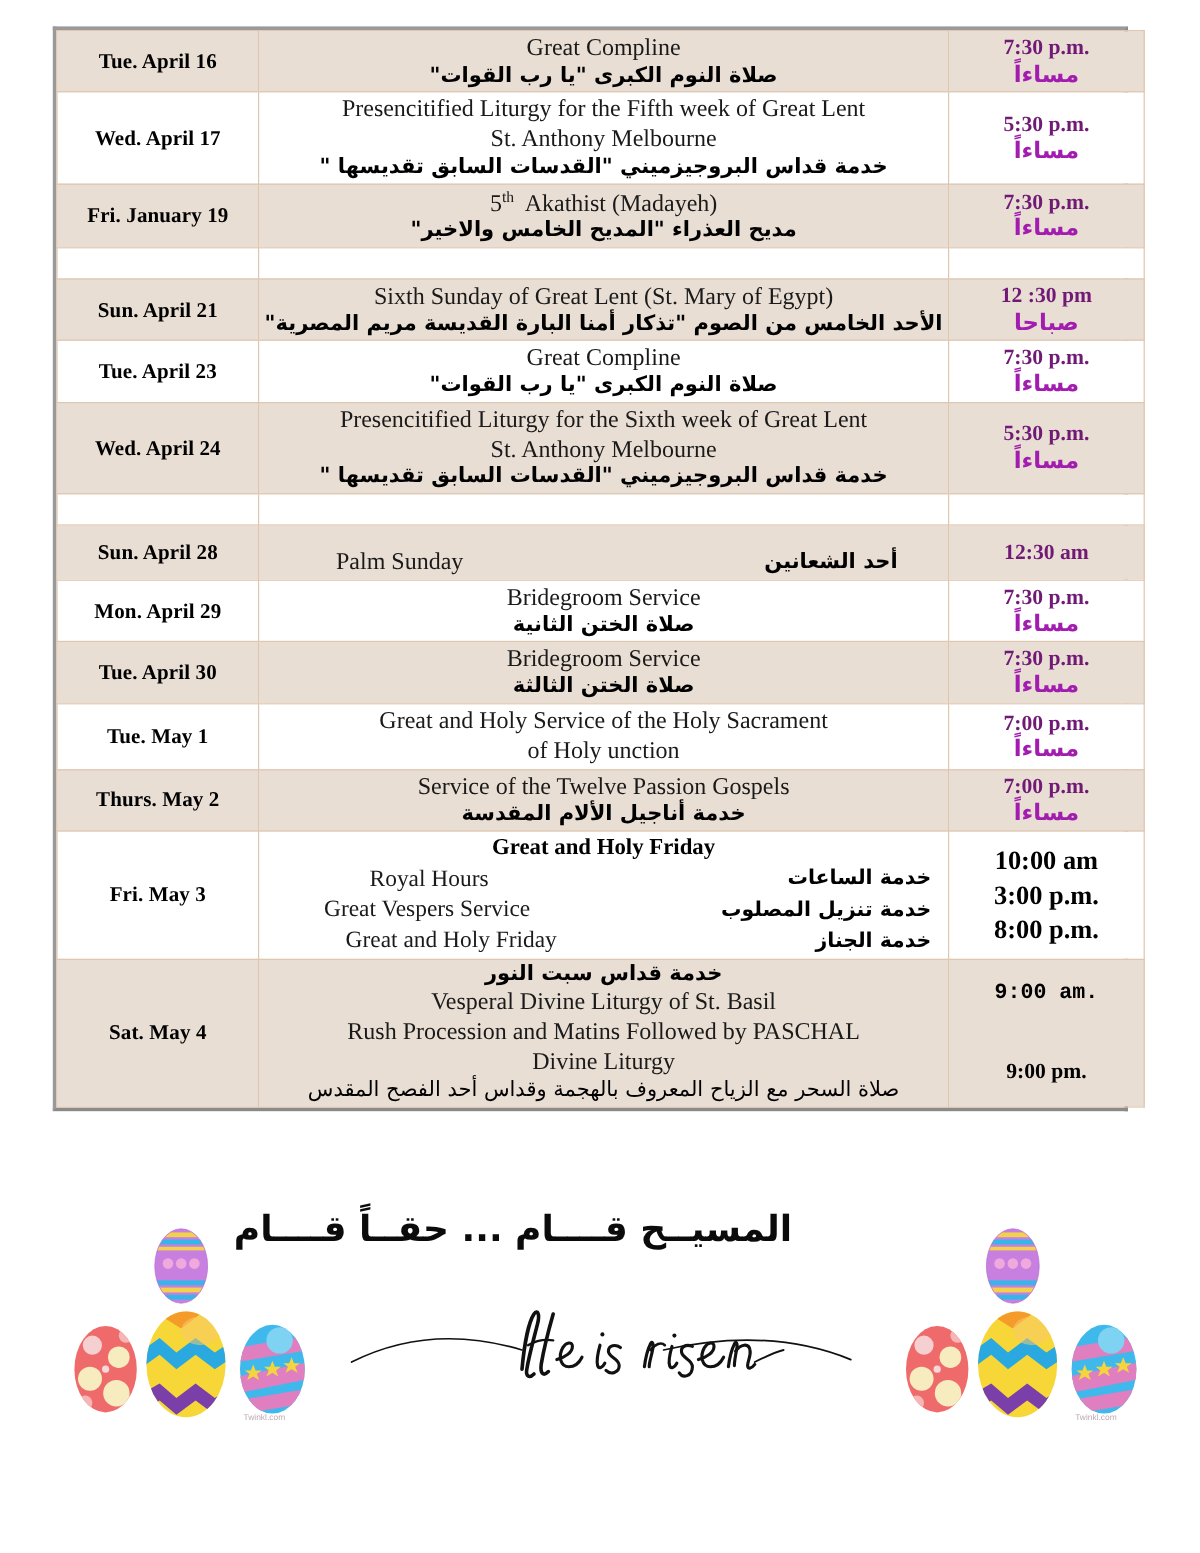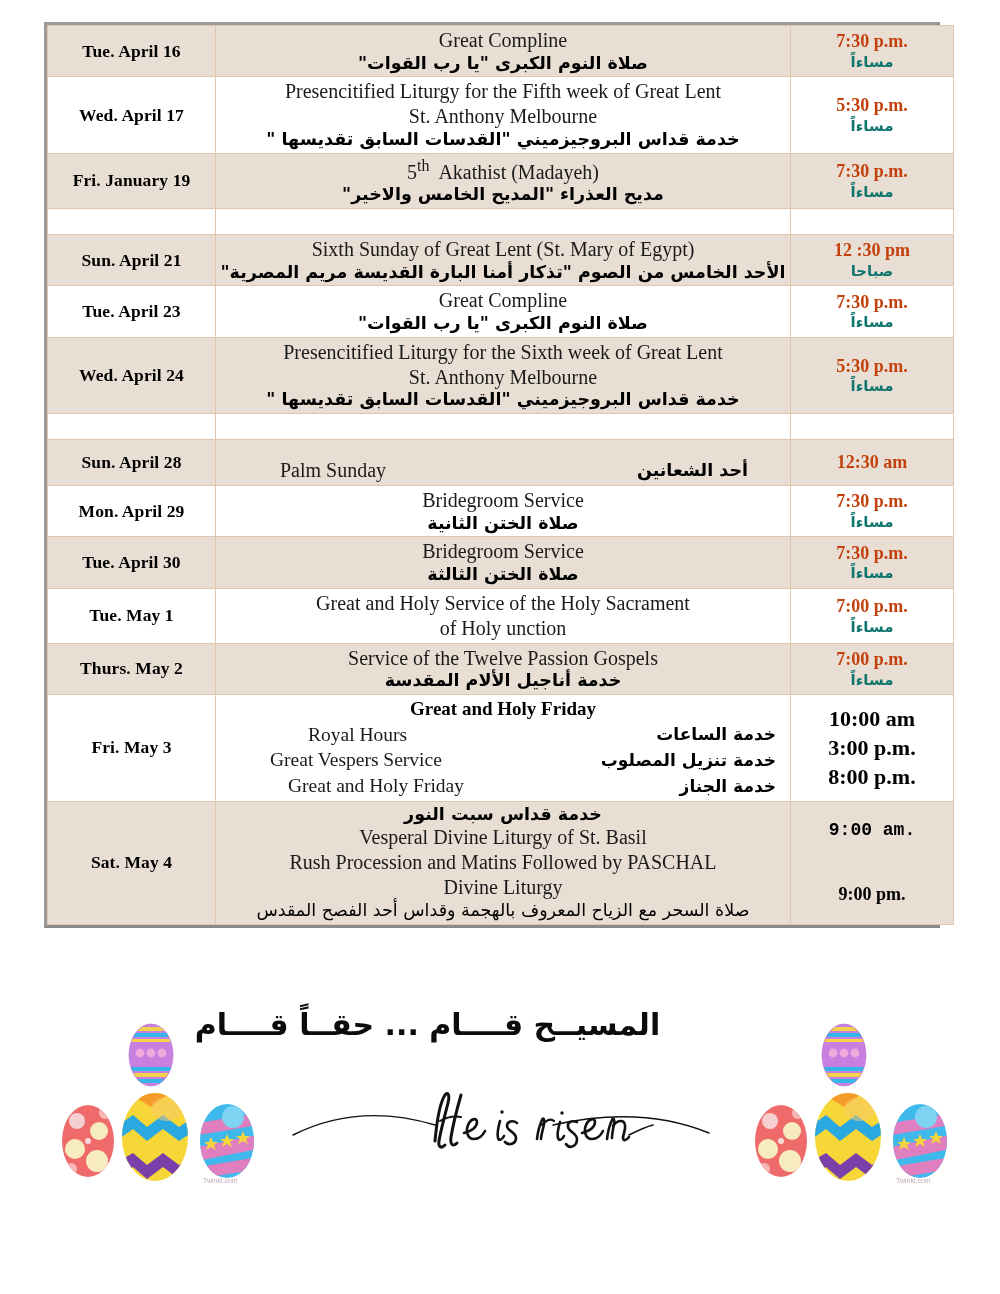--- a/index.html
+++ b/index.html
@@ -70,30 +70,30 @@
     unicode-bidi: bidi-override;
     font-family: "DejaVu Sans", "Liberation Sans", sans-serif;
   }
   .time {
     text-align: center;
     line-height: 1.2;
   }
   .time .t-en {
     font-size: 18px;
     font-weight: bold;
-    color: #c2410c;
+    color: #701a75;
   }
   .time .t-ar {
-    font-size: 15px;
+    font-size: 19px;
     font-weight: bold;
-    color: #0f766e;
+    color: #a21caf;
     direction: rtl;
     font-family: "DejaVu Sans", "Liberation Sans", sans-serif;
   }
-  sup.ord { font-size: 16px; vertical-align: super; }
+  sup.ord { font-size: 13px; vertical-align: super; }
 
   
   .split {
     display: flex;
     align-items: center;
     justify-content: space-between;
     padding: 16px 38px 0 60px;
   }
   .split .ar { text-align: right; }
 

